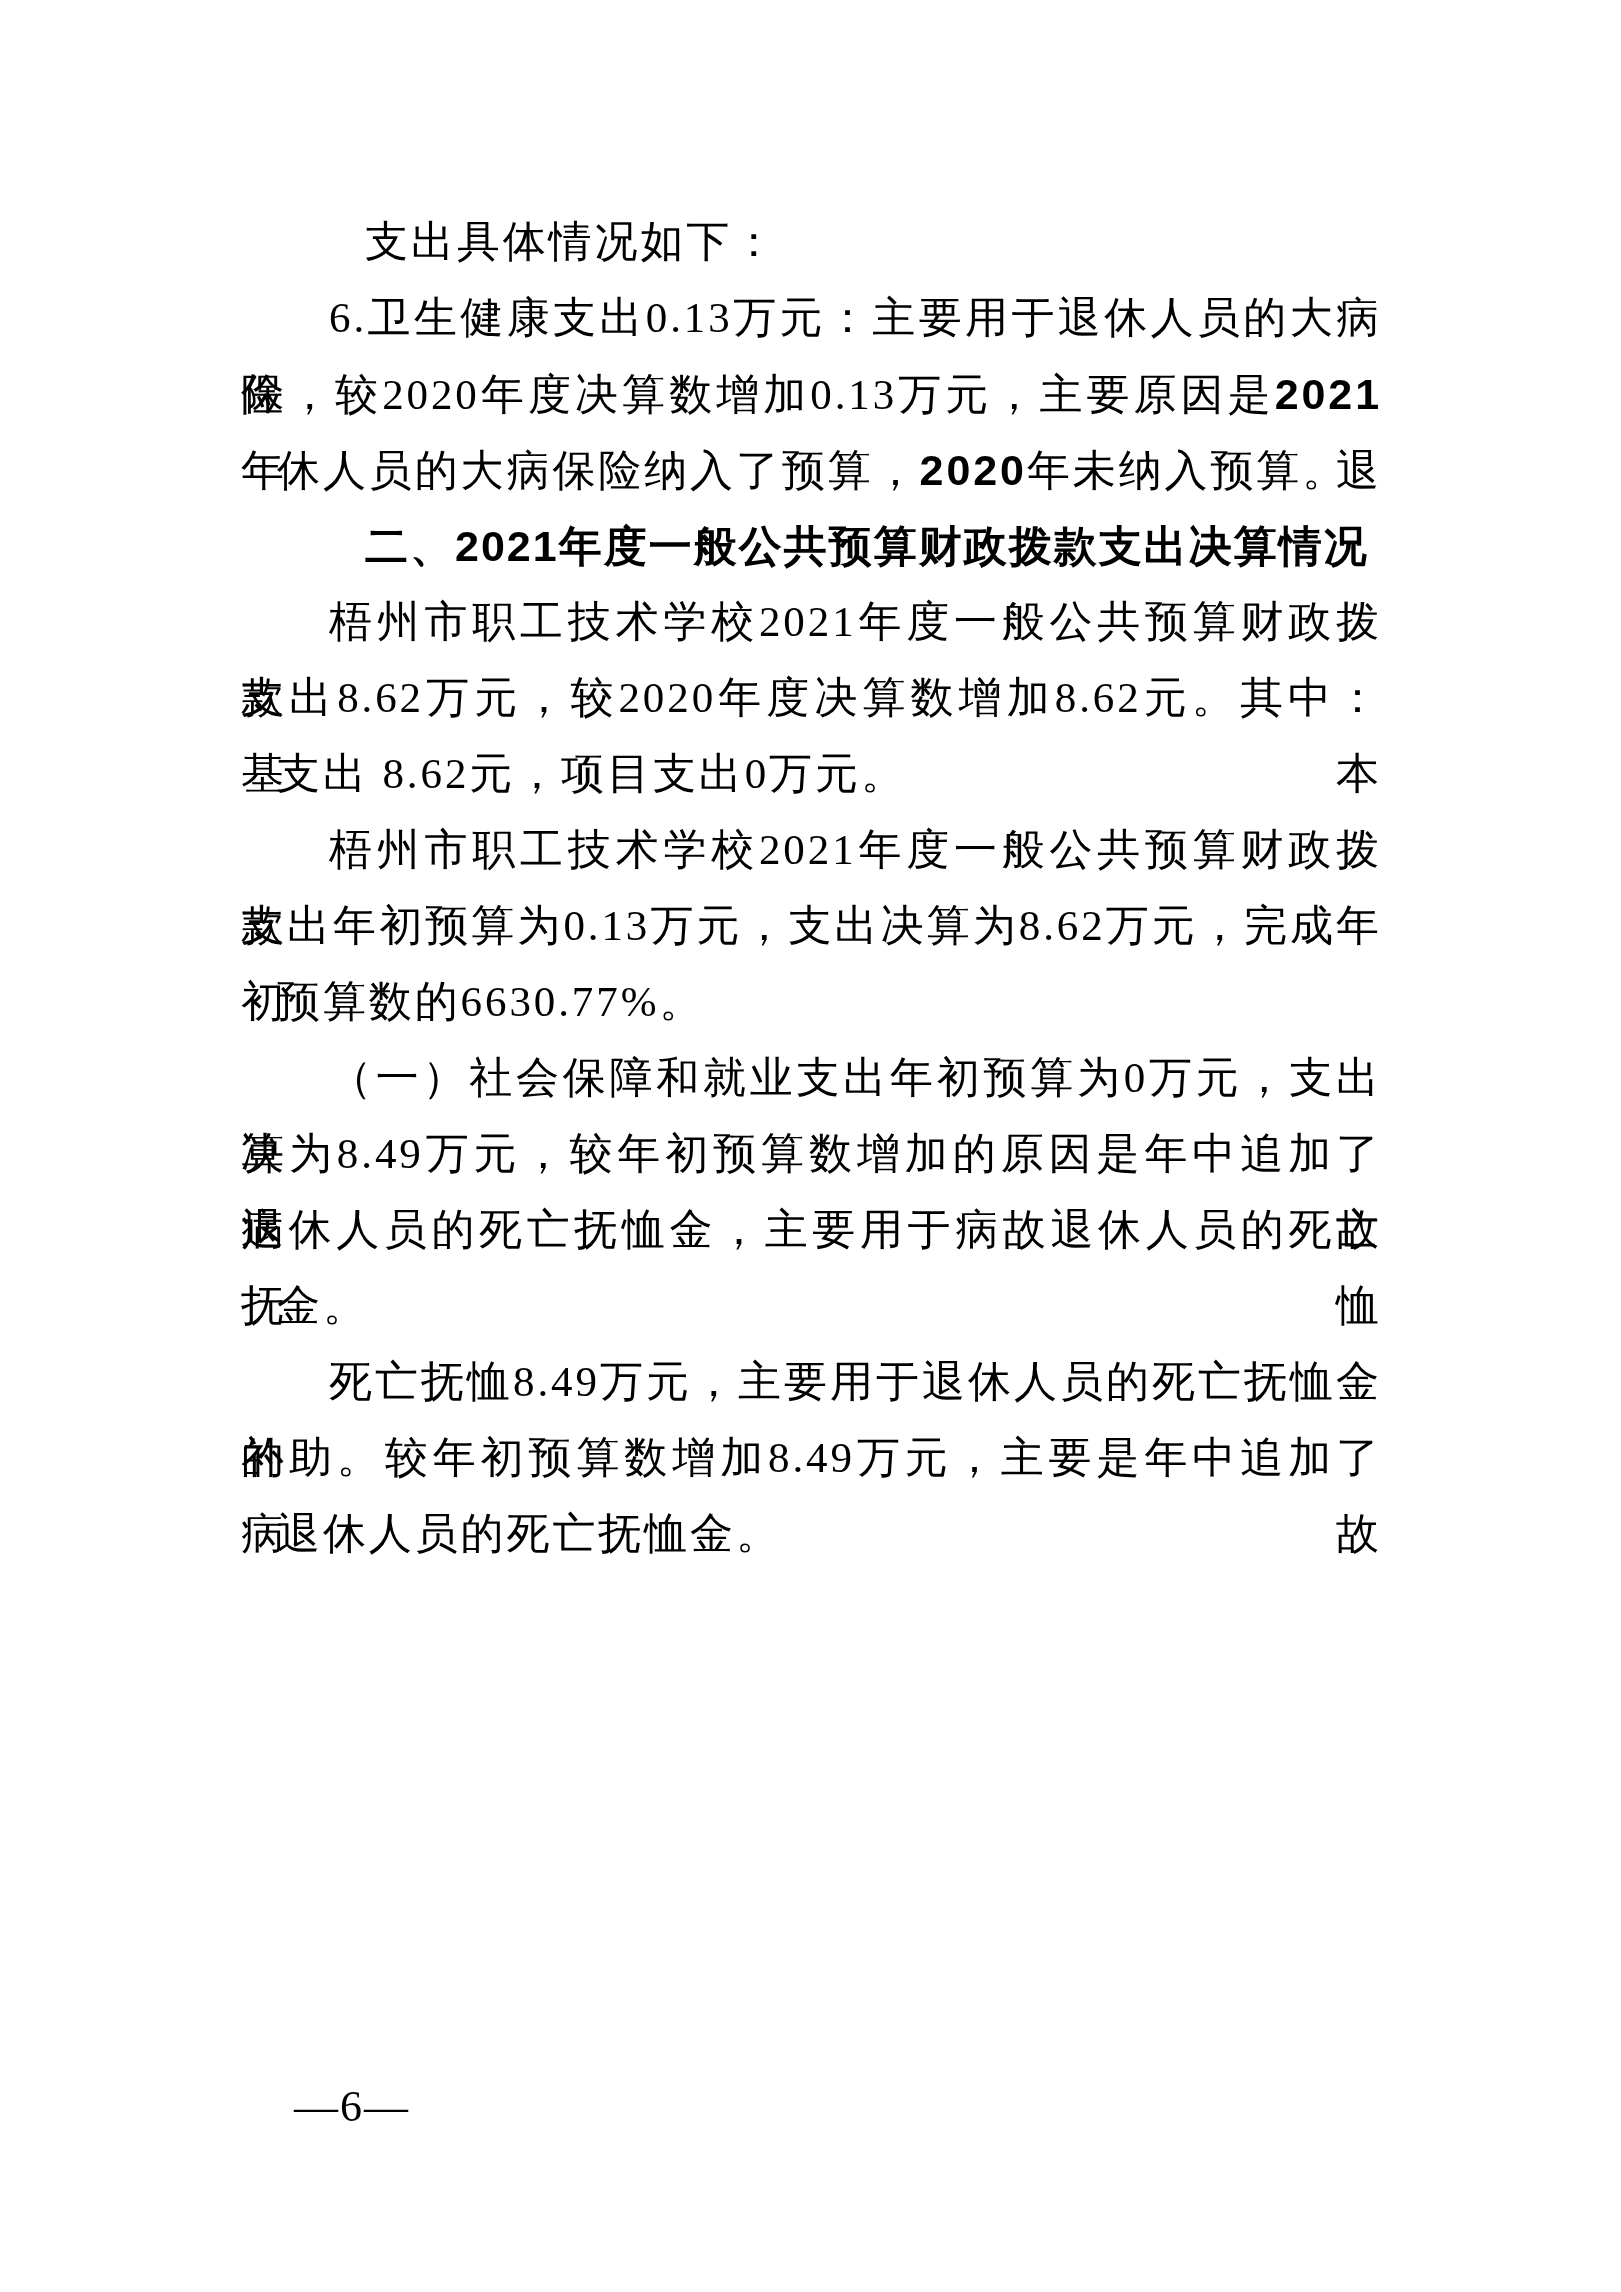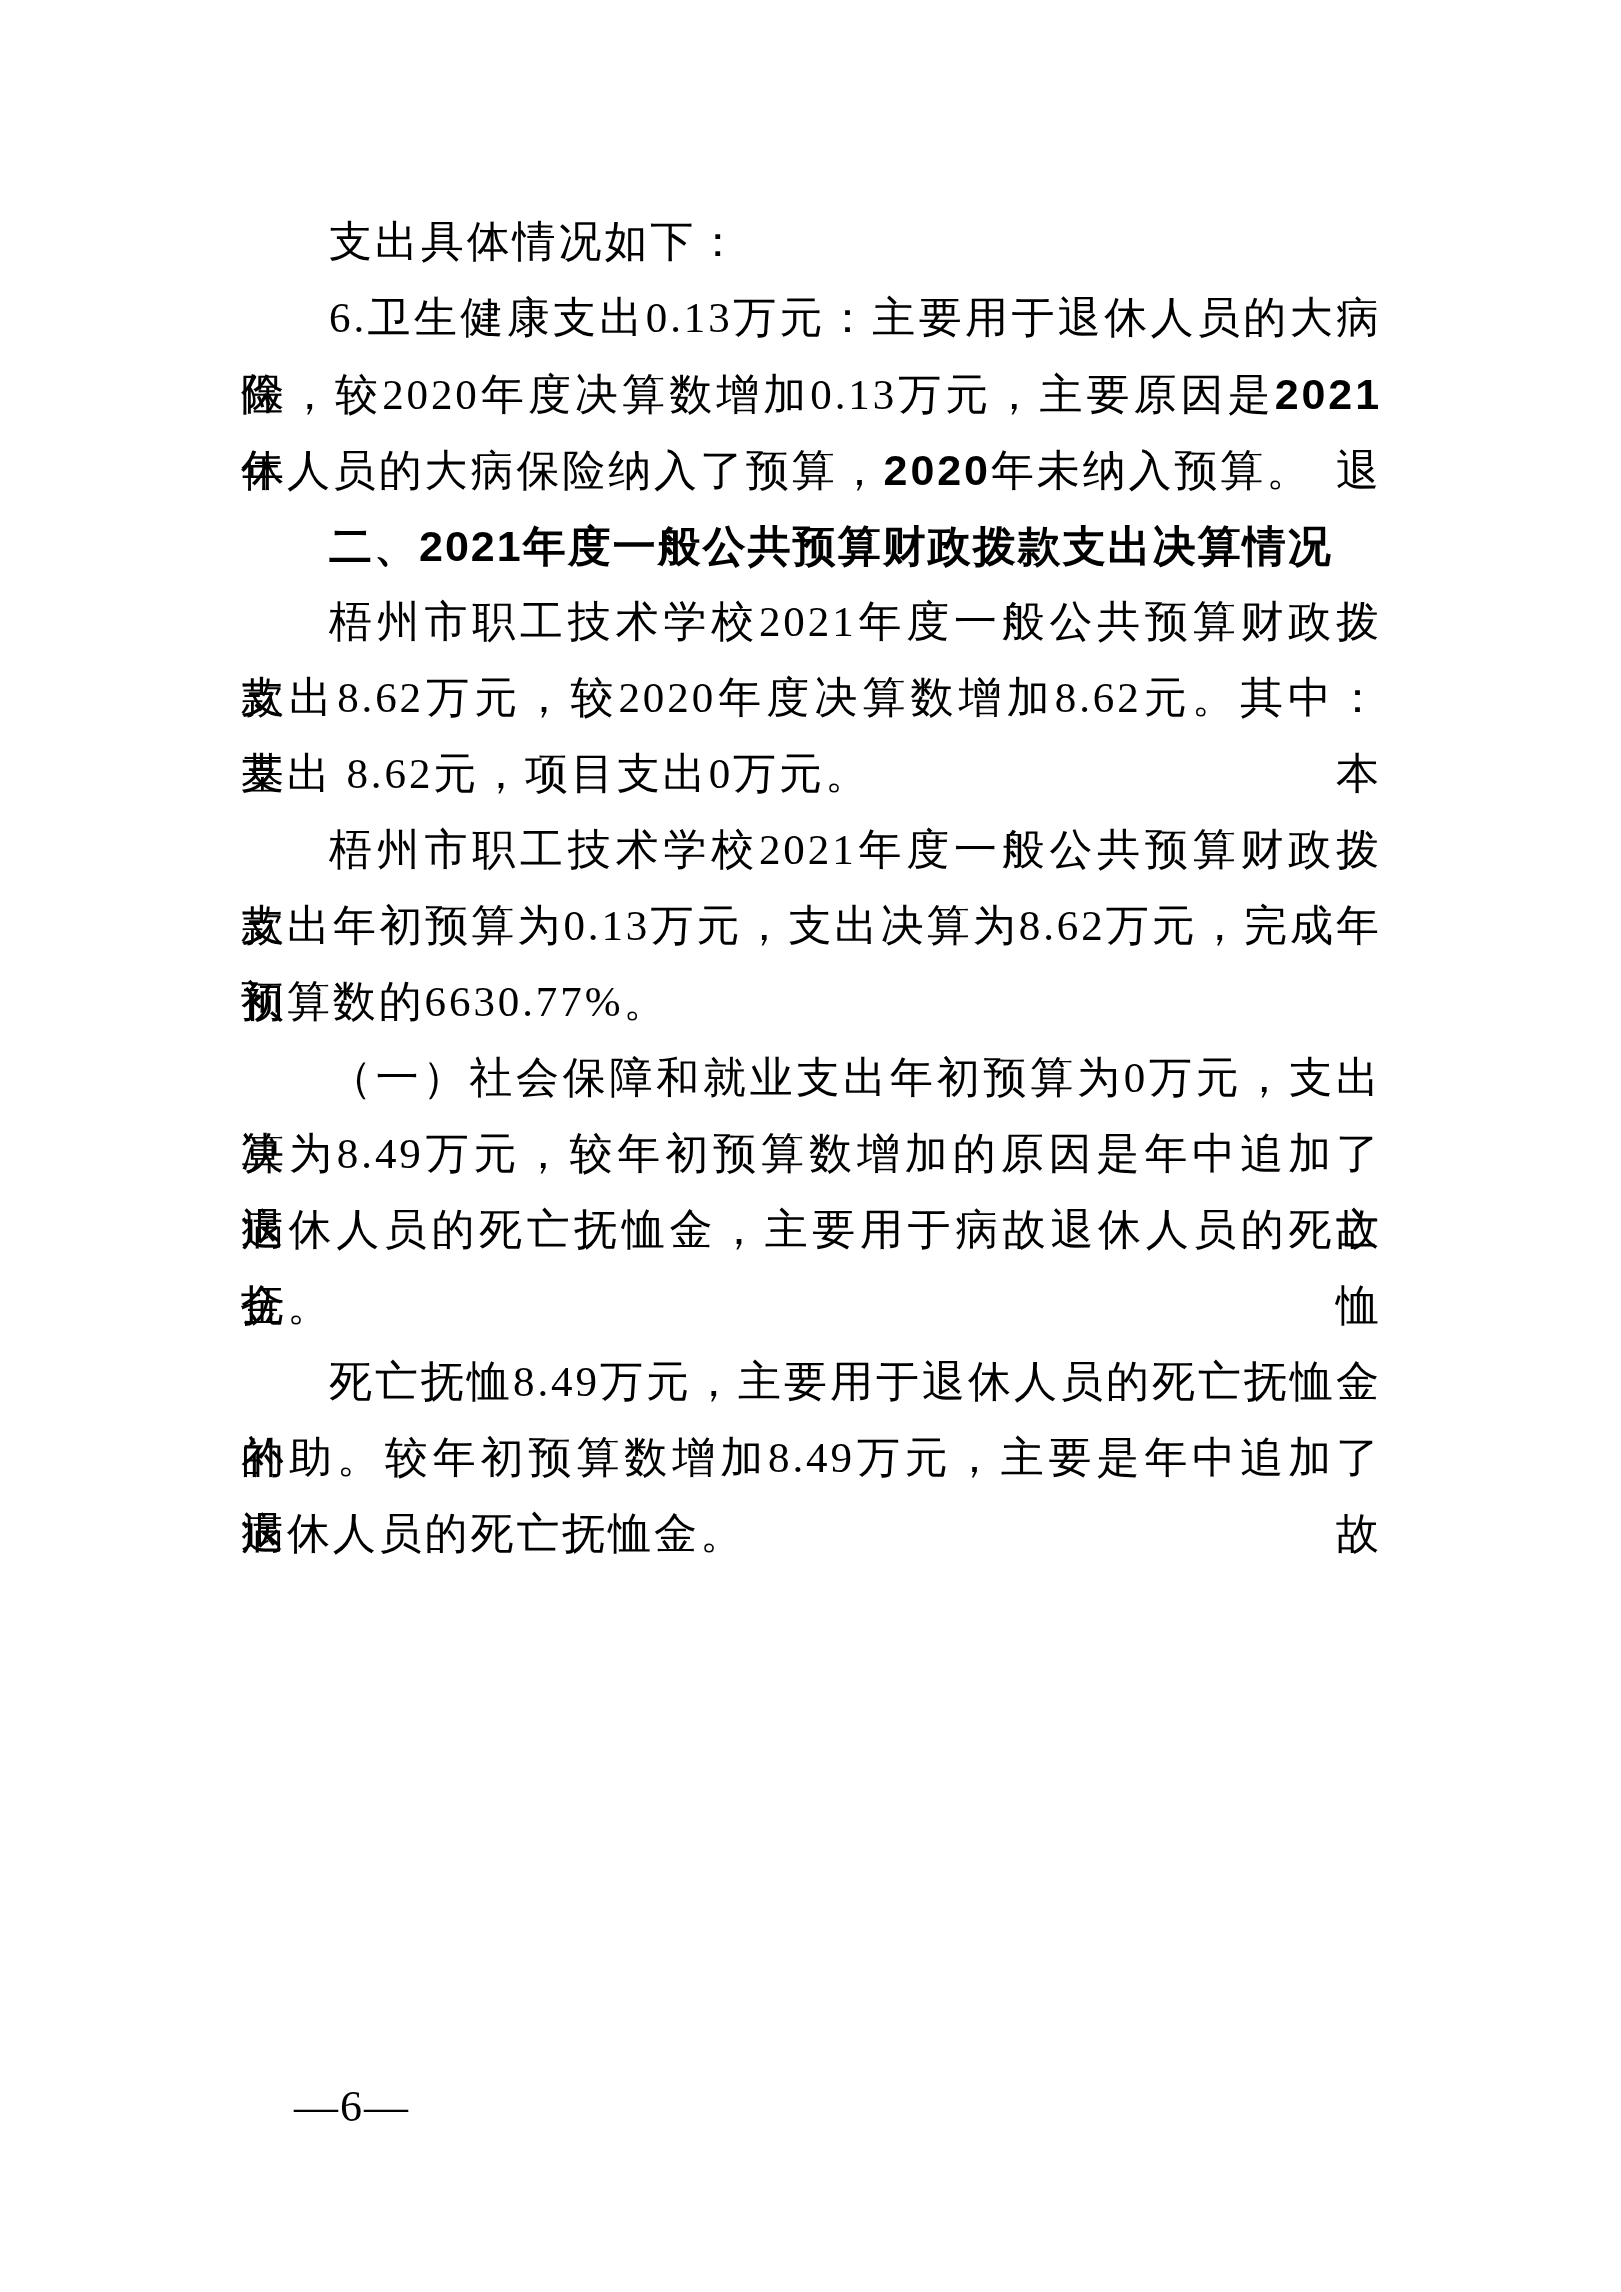--- a/index.html
+++ b/index.html
@@ -30,20 +30,21 @@
     letter-spacing: 2.9px;
     white-space: normal;
   }
   .line.full {
     text-align: justify;
     text-align-last: justify;
   }
   .line.natural {
     text-align: left;
     text-align-last: auto;
+    margin-left: 36px;
   }
   .line.indent {
     text-indent: 88px;
   }
   .heading .line {
     font-family: "Liberation Sans", "DejaVu Sans", sans-serif;
     font-weight: bold;
     letter-spacing: 2px;
   }
   .bnum {

